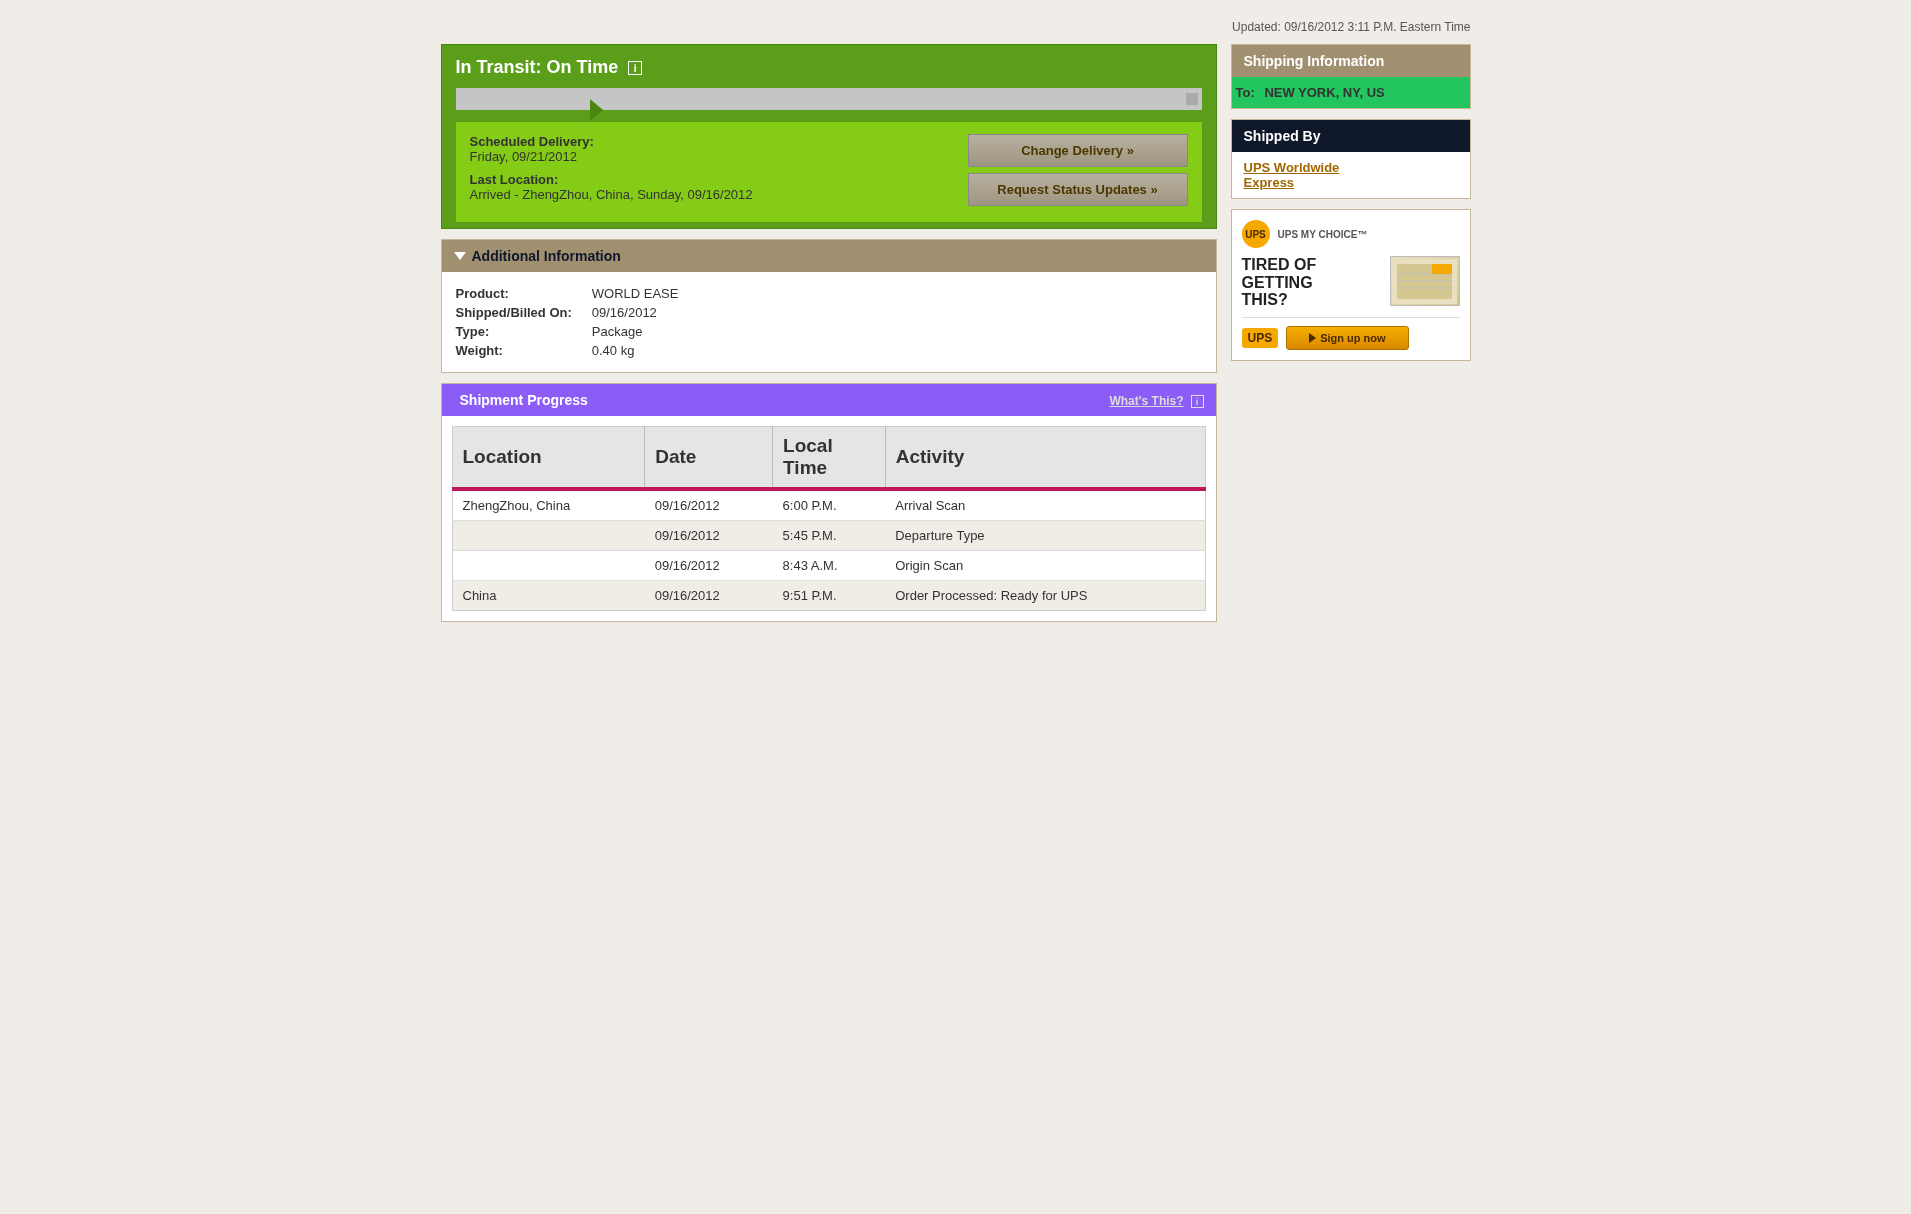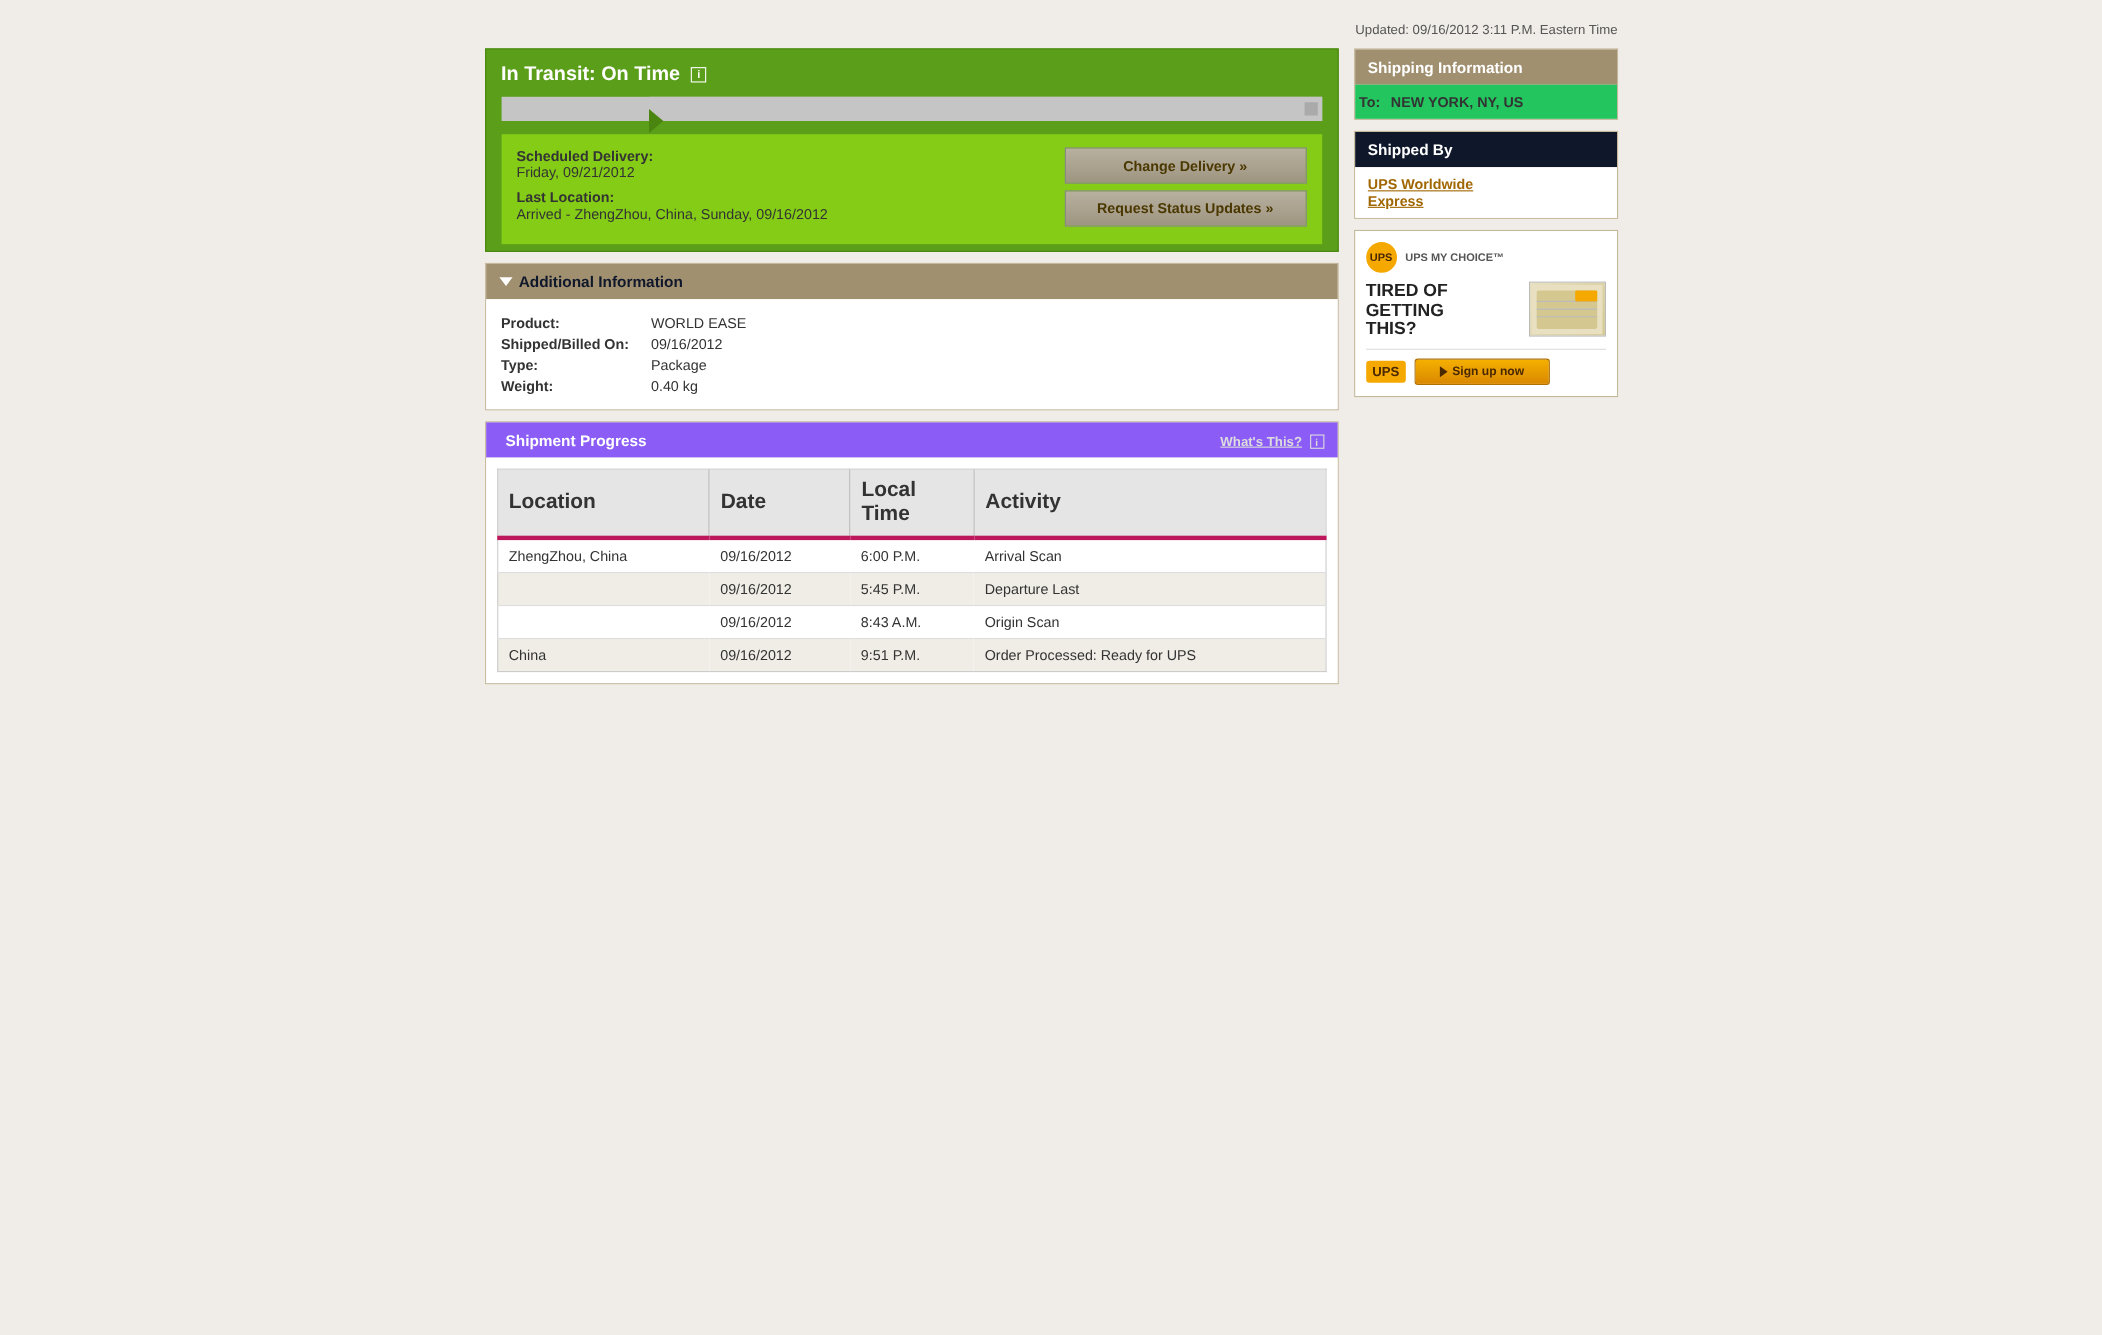--- a/index.html
+++ b/index.html
@@ -470,21 +470,21 @@
             <tr>
                   <td>ZhengZhou, China</td>
                   <td>09/16/2012</td>
                   <td>6:00 P.M.</td>
                   <td>Arrival Scan</td>
                 </tr>
                 <tr>
                   <td></td>
                   <td>09/16/2012</td>
                   <td>5:45 P.M.</td>
-                  <td>Departure Last</td>
+                  <td>Departure Type</td>
                 </tr>
                 <tr>
                   <td></td>
                   <td>09/16/2012</td>
                   <td>8:43 A.M.</td>
                   <td>Origin Scan</td>
                 </tr>
                 <tr>
                   <td>China</td>
                   <td>09/16/2012</td>

